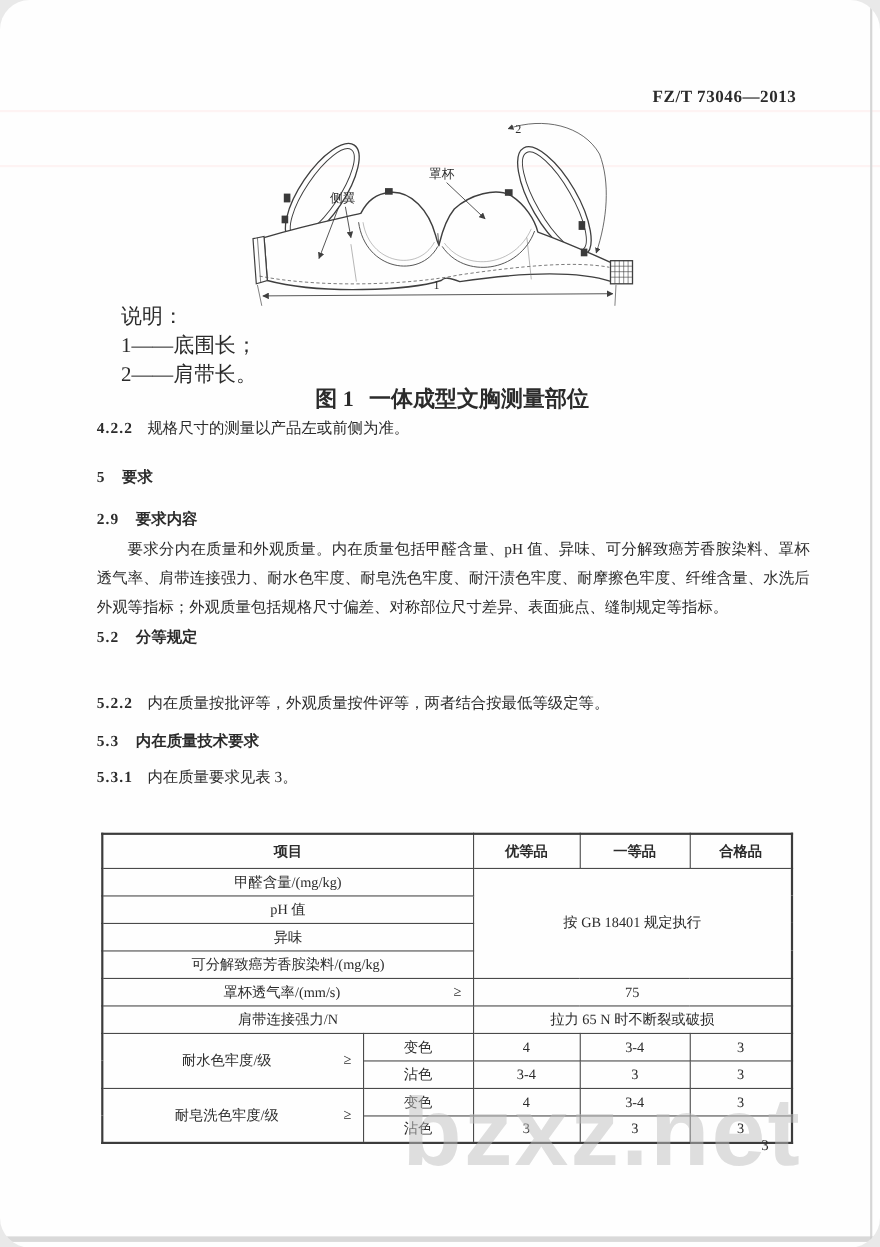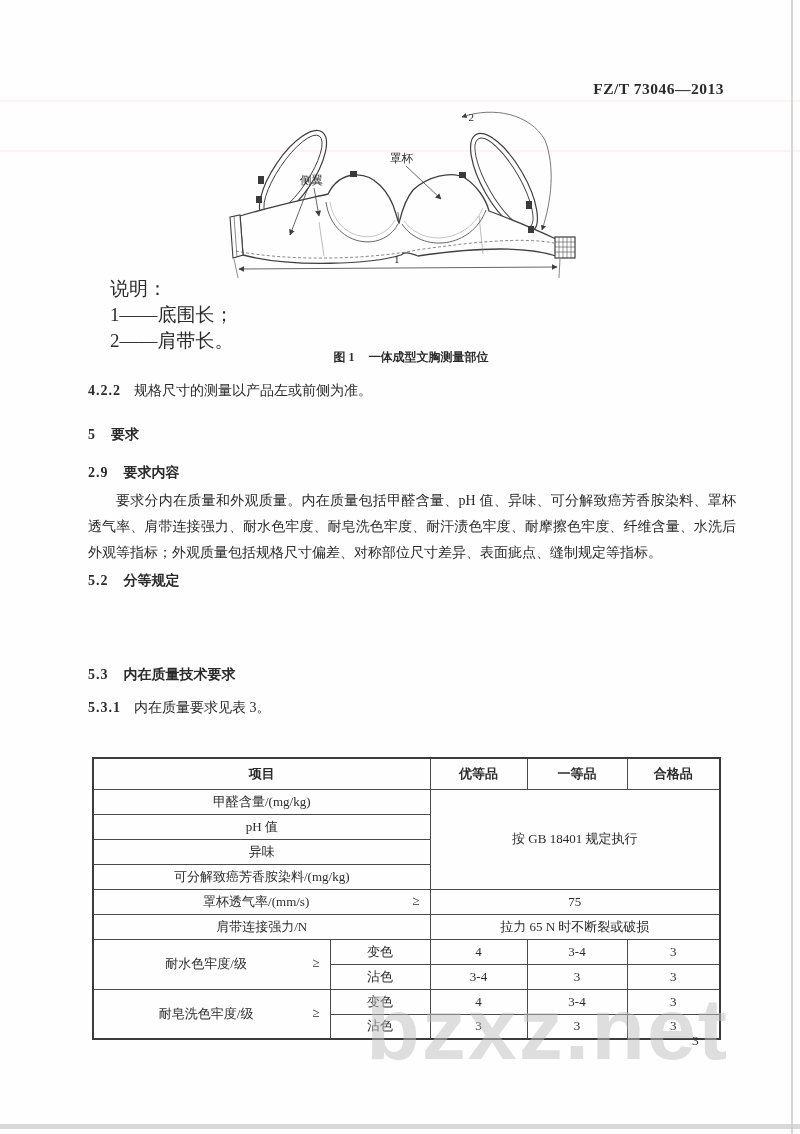--- a/index.html
+++ b/index.html
@@ -1,33 +1,34 @@
 <!DOCTYPE html>
 <html><head>
 <meta charset="utf-8">
 <style>
   html,body{margin:0;padding:0;background:#e9e9e9;}
   .page{
     position:relative;width:800px;height:1134px;background:#fefefe;
     margin:0 auto;overflow:hidden;
     font-family:"Liberation Serif","DejaVu Serif",serif;
     color:#2b2b2b;
+    border-radius:27px;
   }
   .scan-edge-right{position:absolute;top:0;left:791px;width:2px;height:100%;background:#d6d6d6;}
   .scan-edge-bottom{position:absolute;left:0;top:1124px;width:100%;height:5px;background:#cfcfcf;opacity:.8;}
   .scan-tint{position:absolute;left:0;width:100%;height:2px;background:rgba(255,205,205,.22);}
   .abs{position:absolute;}
   .std-code{
     top:80px;right:76px;font-size:15.5px;font-weight:700;letter-spacing:.5px;
   }
   .figure-svg{left:222px;top:106px;width:364px;height:182px;}
   .legend{left:110px;top:276px;font-size:19px;line-height:26px;}
   .legend div{white-space:nowrap;}
   .caption{
-    left:88px;width:646px;text-align:center;font-weight:700;font-size:12px;
+    left:88px;width:646px;text-align:center;font-weight:700;font-size:20px;
   }
   .fig-caption{top:349px;}
   .tbl-caption{top:727px;}
   .caption .cap-num{margin-right:14px;}
   .clause{left:88px;width:648px;font-size:14px;line-height:20px;}
   .clause .num{font-weight:700;margin-right:13px;letter-spacing:1px;margin-top:12px;}
   .clause.head{font-weight:700;}
   .clause.head .num{margin-right:15px;}
   .para{
     left:88px;width:648px;font-size:14px;line-height:26px;
@@ -171,20 +172,23 @@
     <span class="num">2.9</span><span>要求内容</span>
   </div>
 
   <div class="abs para" style="top:488px">要求分内在质量和外观质量。内在质量包括甲醛含量、pH 值、异味、可分解致癌芳香胺染料、罩杯透气率、肩带连接强力、耐水色牢度、耐皂洗色牢度、耐汗渍色牢度、耐摩擦色牢度、纤维含量、水洗后外观等指标；外观质量包括规格尺寸偏差、对称部位尺寸差异、表面疵点、缝制规定等指标。</div>
 
   <div class="abs clause head" style="top:571px">
     <span class="num">5.2</span><span>分等规定</span>
   </div>
 
 
+  <div class="abs clause" style="top:631px">
+    <span class="num">5.2.2</span><span>内在质量按批评等，外观质量按件评等，两者结合按最低等级定等。</span>
+  </div>
 
   <div class="abs clause head" style="top:665px">
     <span class="num">5.3</span><span>内在质量技术要求</span>
   </div>
 
   <div class="abs clause" style="top:698px">
     <span class="num">5.3.1</span><span>内在质量要求见表 3。</span>
   </div>
 
 

